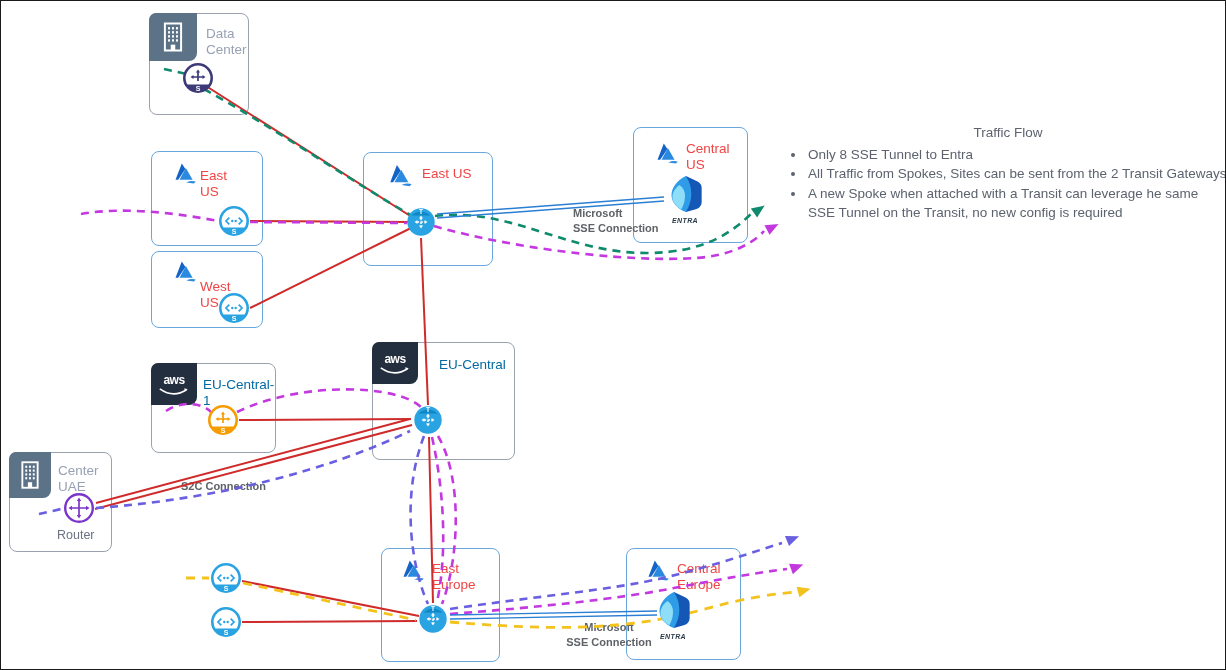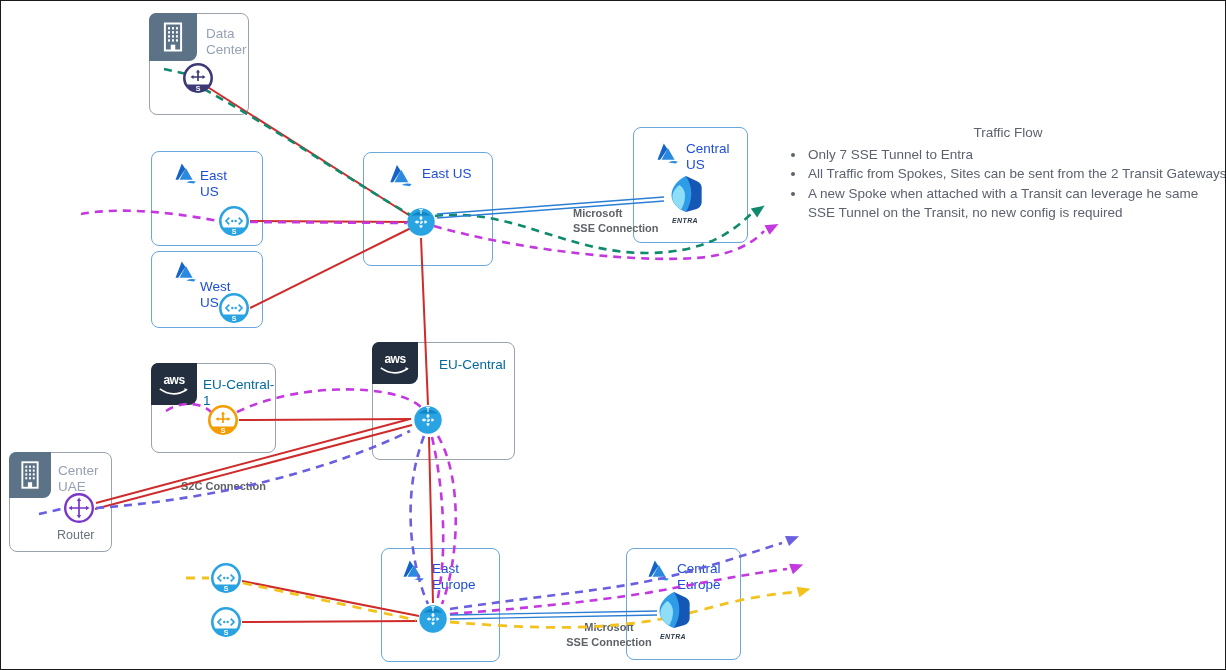--- a/index.html
+++ b/index.html
@@ -8,21 +8,21 @@
     border:1px solid #1a1a1a;background:#fff;overflow:hidden;
     font-family:"Liberation Sans","DejaVu Sans",sans-serif;
   }
   .box{position:absolute;background:#fff;border:1px solid #9aa3ad;border-radius:8px;z-index:1;}
   .box.azure{border-color:#6aa7dd;}
   .badge{position:absolute;left:-1px;top:-1px;background:#5b7287;border-radius:7px 0 8px 0;
          display:flex;align-items:center;justify-content:center;}
   .aws-badge{position:absolute;left:-1px;top:-1px;background:#232f3e;border-radius:7px 0 8px 0;
          display:flex;flex-direction:column;align-items:center;justify-content:center;}
   .aws-txt{color:#fff;font-weight:bold;font-size:12px;line-height:14px;letter-spacing:-0.5px;}
-  .lbl{position:absolute;font-size:13.5px;line-height:16px;color:#1d4ed8;}
+  .lbl{position:absolute;font-size:13.5px;line-height:16px;color:#ef4444;}
   .lbl.light{color:#97a1b3;}
   .lbl.mid{color:#0369a1;}
   .azlogo{position:absolute;}
   .gw{position:absolute;width:34px;height:34px;z-index:3;}
   .entra{position:absolute;z-index:3;text-align:center;}
   .entra-txt{font-size:7px;font-weight:bold;font-style:italic;color:#2b3a4a;letter-spacing:.4px;margin-top:-2px;}
   .edge-label{position:absolute;font-size:11px;font-weight:bold;color:#5f6368;line-height:15px;z-index:1;}
   .edge-label.center{text-align:center;}
   #edges{position:absolute;left:0;top:0;z-index:2;pointer-events:none;}
   .routerlbl{position:absolute;font-size:12.5px;color:#6b7380;z-index:3;}
@@ -180,21 +180,21 @@
   </div>
   <div class="edge-label" style="left:180px;top:478px">S2C Connection</div>
   <div class="edge-label center" style="left:552px;top:619px;width:112px">
     <div>Microsoft</div>
     <div>SSE Connection</div>
   </div>
 
   <div class="notes">
     <div class="title">Traffic Flow</div>
     <ul>
-      <li>Only 7 SSE Tunnel to Entra</li>
+      <li>Only 8 SSE Tunnel to Entra</li>
       <li>All Traffic from Spokes, Sites can be sent from the 2 Transit Gateways</li>
       <li>A new Spoke when attached with a Transit can leverage he same SSE Tunnel on the Transit, no new config is required</li>
     </ul>
   </div>
 
   <svg id="edges" width="1226" height="670">
 
     <g stroke="#cf2b2b" stroke-width="2" fill="none">
       <path d="M205 85 L414 218"></path>
       <path d="M249 220 L411 221"></path>

